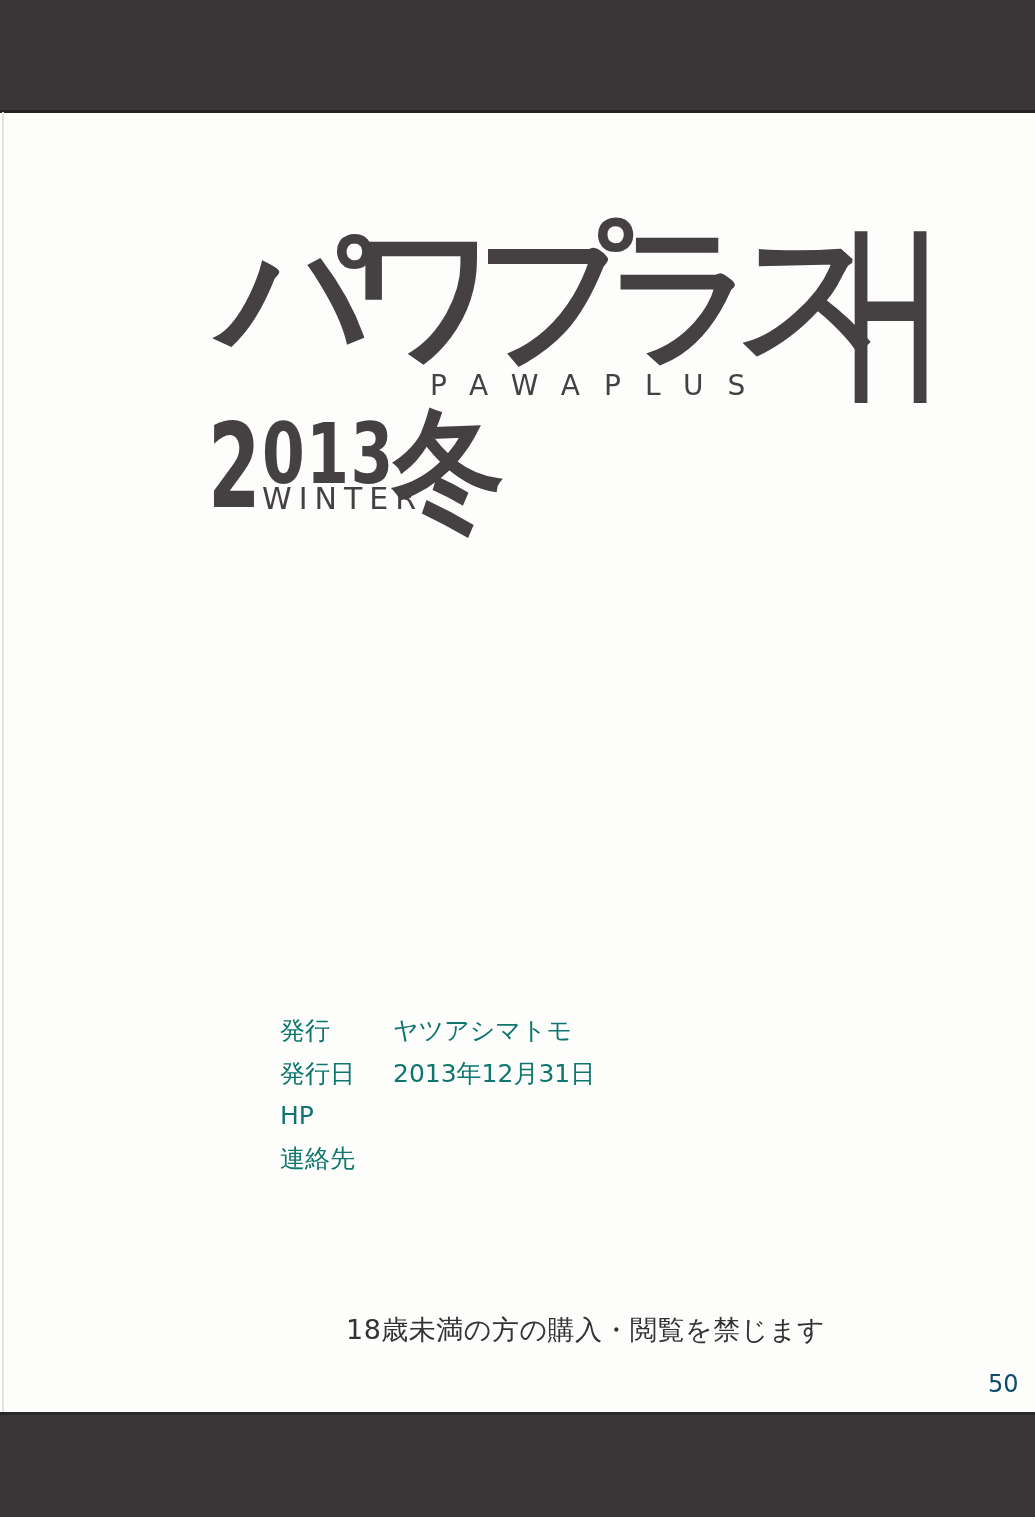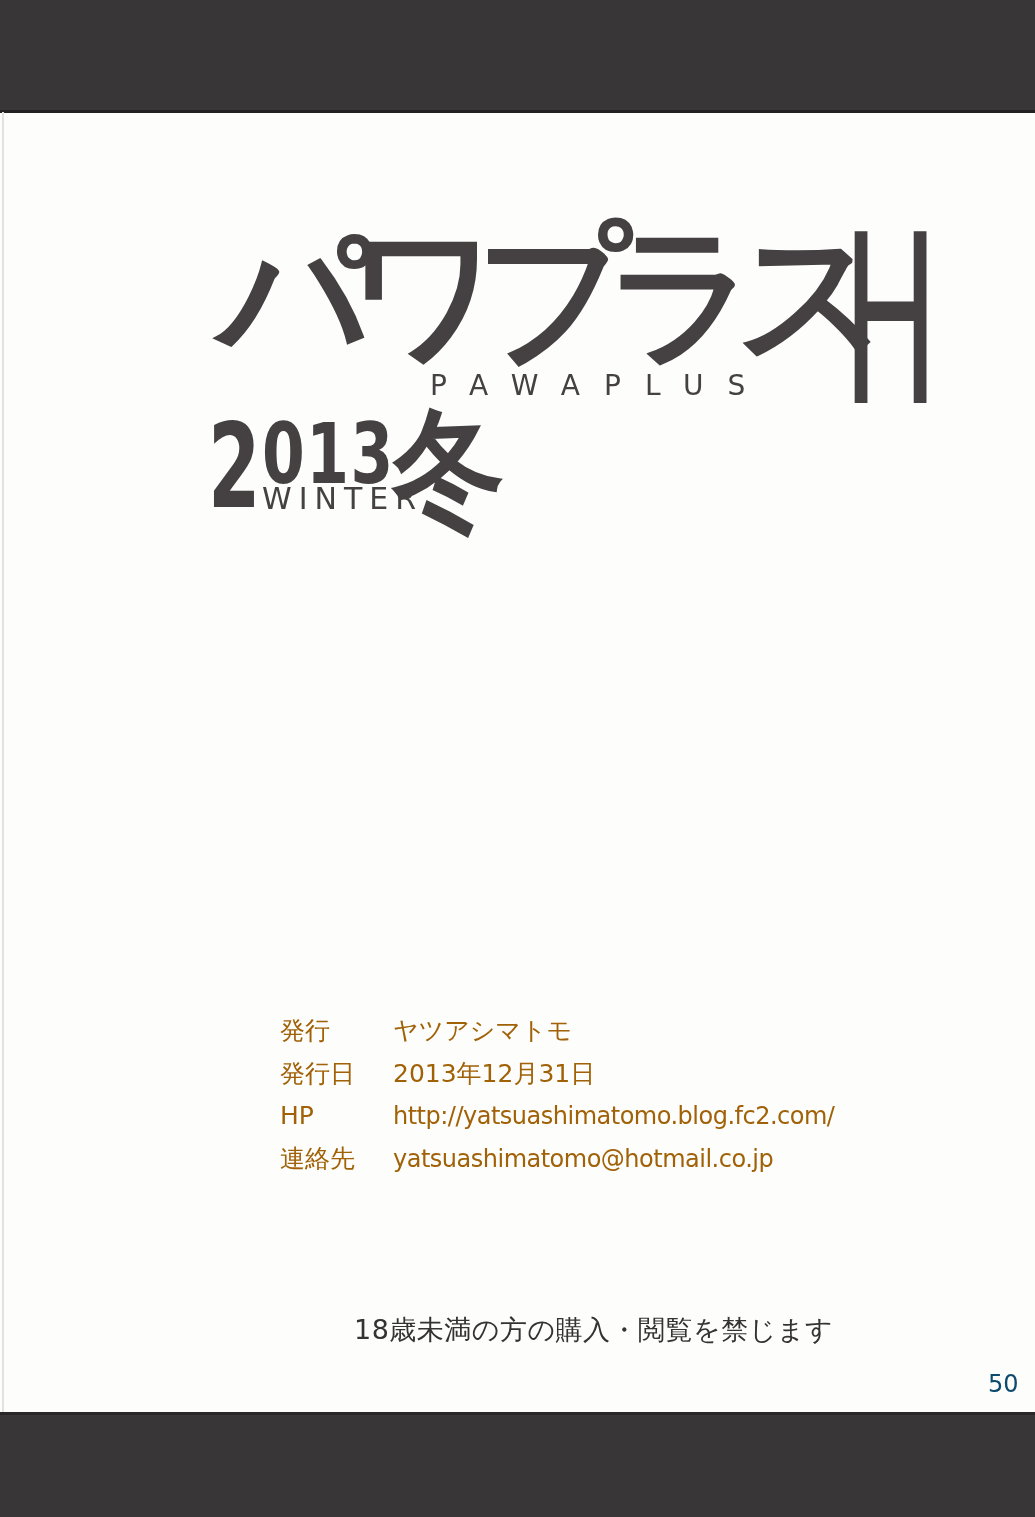--- a/index.html
+++ b/index.html
@@ -44,33 +44,33 @@
     font-size:30px;line-height:1;letter-spacing:7px;white-space:nowrap;
   }
   .logo-fuyu{
     position:absolute;left:390px;top:406px;
     font-size:132px;line-height:1;font-weight:bold;
     transform:scaleX(0.85) rotate(-2deg);transform-origin:left top;
   }
 
   .colophon{
     position:absolute;left:280px;top:1010px;width:560px;
-    color:#a16207;
+    color:#0f766e;
   }
   .colophon-row{
     display:flex;align-items:baseline;
     height:42.6px;font-size:25px;line-height:42.6px;
     white-space:nowrap;
   }
   .colophon-label{width:113px;flex:0 0 113px;}
   .colophon-value{letter-spacing:0px;}
   .latin-val{font-size:24px;letter-spacing:-0.5px;}
 
   .notice{
-    position:absolute;left:354px;top:1314px;
+    position:absolute;left:346px;top:1314px;
     font-size:27px;line-height:1.2;color:#343233;
     letter-spacing:0.5px;white-space:nowrap;
   }
   .pagenum{
     position:absolute;left:988px;top:1372px;
     font-size:24px;color:#0c4a6e;line-height:1;
   }
 </style>
 </head>
 <body>
@@ -93,25 +93,23 @@
   <div class="colophon-row">
     <span class="colophon-label">発行</span>
     <span class="colophon-value">ヤツアシマトモ</span>
   </div>
   <div class="colophon-row">
     <span class="colophon-label">発行日</span>
     <span class="colophon-value">2013年12月31日</span>
   </div>
   <div class="colophon-row">
     <span class="colophon-label">HP</span>
-    <span class="colophon-value latin-val">http://yatsuashimatomo.blog.fc2.com/</span>
   </div>
   <div class="colophon-row">
     <span class="colophon-label">連絡先</span>
-    <span class="colophon-value latin-val">yatsuashimatomo@hotmail.co.jp</span>
   </div>
 </div>
 
 <div class="notice">18歳未満の方の購入・閲覧を禁じます</div>
 
 <div class="pagenum">50</div>
 
 <div class="bar bar-bottom"></div>
 
 </body></html>

